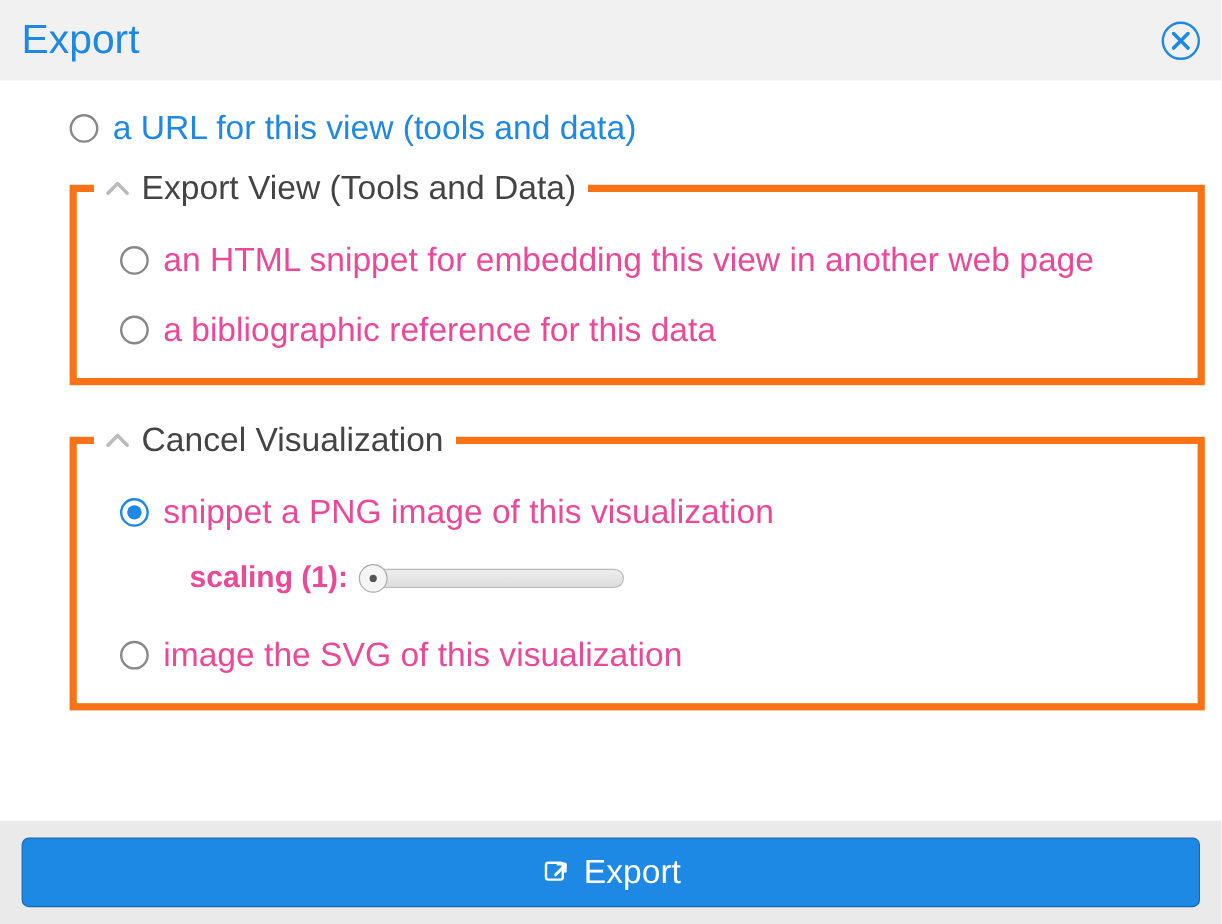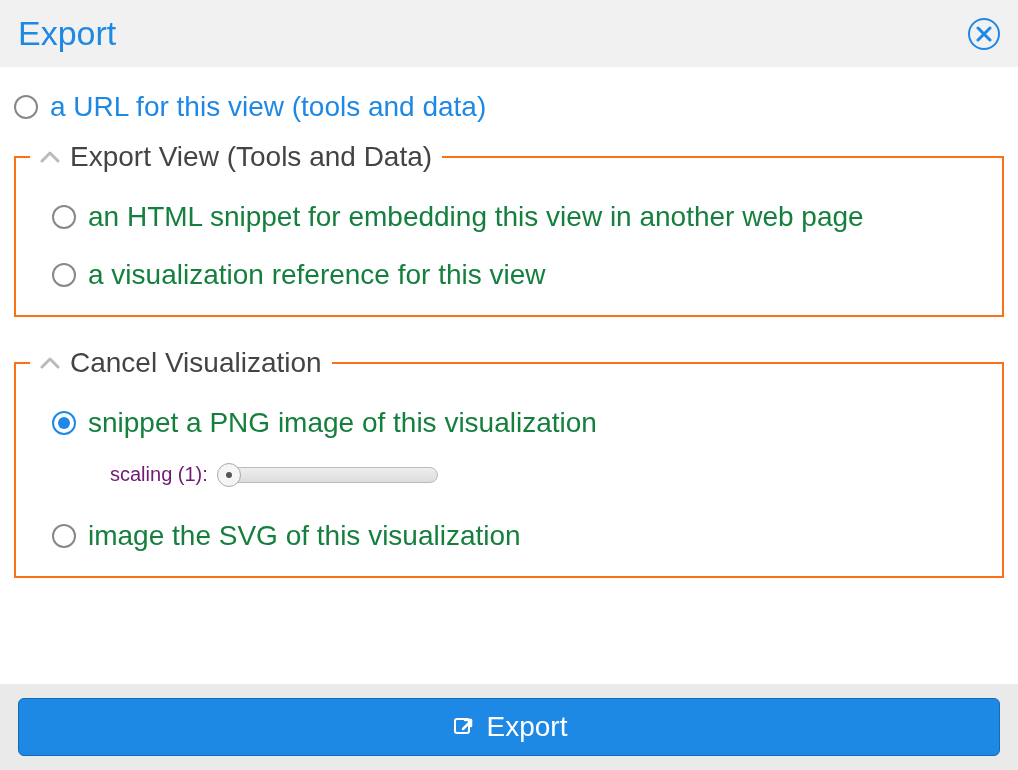--- a/index.html
+++ b/index.html
@@ -38,20 +38,21 @@
     border-radius: 50%;
     display: flex;
     align-items: center;
     justify-content: center;
     cursor: pointer;
   }
   .close-btn svg { display: block; }
   .body {
     flex: 1;
     padding: 16px 14px 0 14px;
+    margin-left: 44px;
   }
   .radio-row {
     display: flex;
     align-items: center;
     gap: 12px;
     padding: 8px 0 18px 0;
   }
   .radio-row.indent { padding-left: 22px; }
   .radio {
     width: 24px;
@@ -68,25 +69,25 @@
   }
   .radio.selected::after {
     content: "";
     position: absolute;
     top: 50%; left: 50%;
     width: 12px; height: 12px;
     background: #1e88e5;
     border-radius: 50%;
     transform: translate(-50%, -50%);
   }
-  .opt-label { color: #15803d; cursor: pointer; }
+  .opt-label { color: #ec4899; cursor: pointer; }
   .opt-label.blue { color: #1e88e5; }
 
   fieldset.group {
-    border: 2px solid #f97316;
+    border: 6px solid #f97316;
     margin: 0 0 30px 0;
     padding: 20px 14px 6px 14px;
   }
   fieldset.group legend {
     padding: 0 10px;
     color: #444;
     font-size: 28px;
     display: flex;
     align-items: center;
     gap: 10px;
@@ -97,22 +98,23 @@
   }
   .chevron svg { display: block; }
 
   .slider-row {
     display: flex;
     align-items: center;
     gap: 10px;
     padding: 6px 0 26px 80px;
   }
   .slider-label {
-    color: #701a75;
-    font-size: 20px;
+    color: #ec4899;
+    font-size: 25px;
+    font-weight: bold;
   }
   .slider-track {
     position: relative;
     width: 220px;
     height: 16px;
     background: linear-gradient(#eee, #ddd);
     border: 1px solid #bbb;
     border-radius: 8px;
     cursor: pointer;
   }
@@ -190,21 +192,21 @@
         <span>Export View (Tools and Data)</span>
       </legend>
 
       <div class="radio-row indent">
         <span class="radio"></span>
         <span class="opt-label">an HTML snippet for embedding this view in another web page</span>
       </div>
 
       <div class="radio-row indent">
         <span class="radio"></span>
-        <span class="opt-label">a visualization reference for this view</span>
+        <span class="opt-label">a bibliographic reference for this data</span>
       </div>
     </fieldset>
 
     <fieldset class="group">
       <legend>
         <span class="chevron">
           <svg width="20" height="14" viewBox="0 0 20 14">
               <path d="M2 11 L10 3 L18 11" stroke="#bbb" stroke-width="3" fill="none" stroke-linecap="round" stroke-linejoin="round"></path>
             </svg>
         </span>

